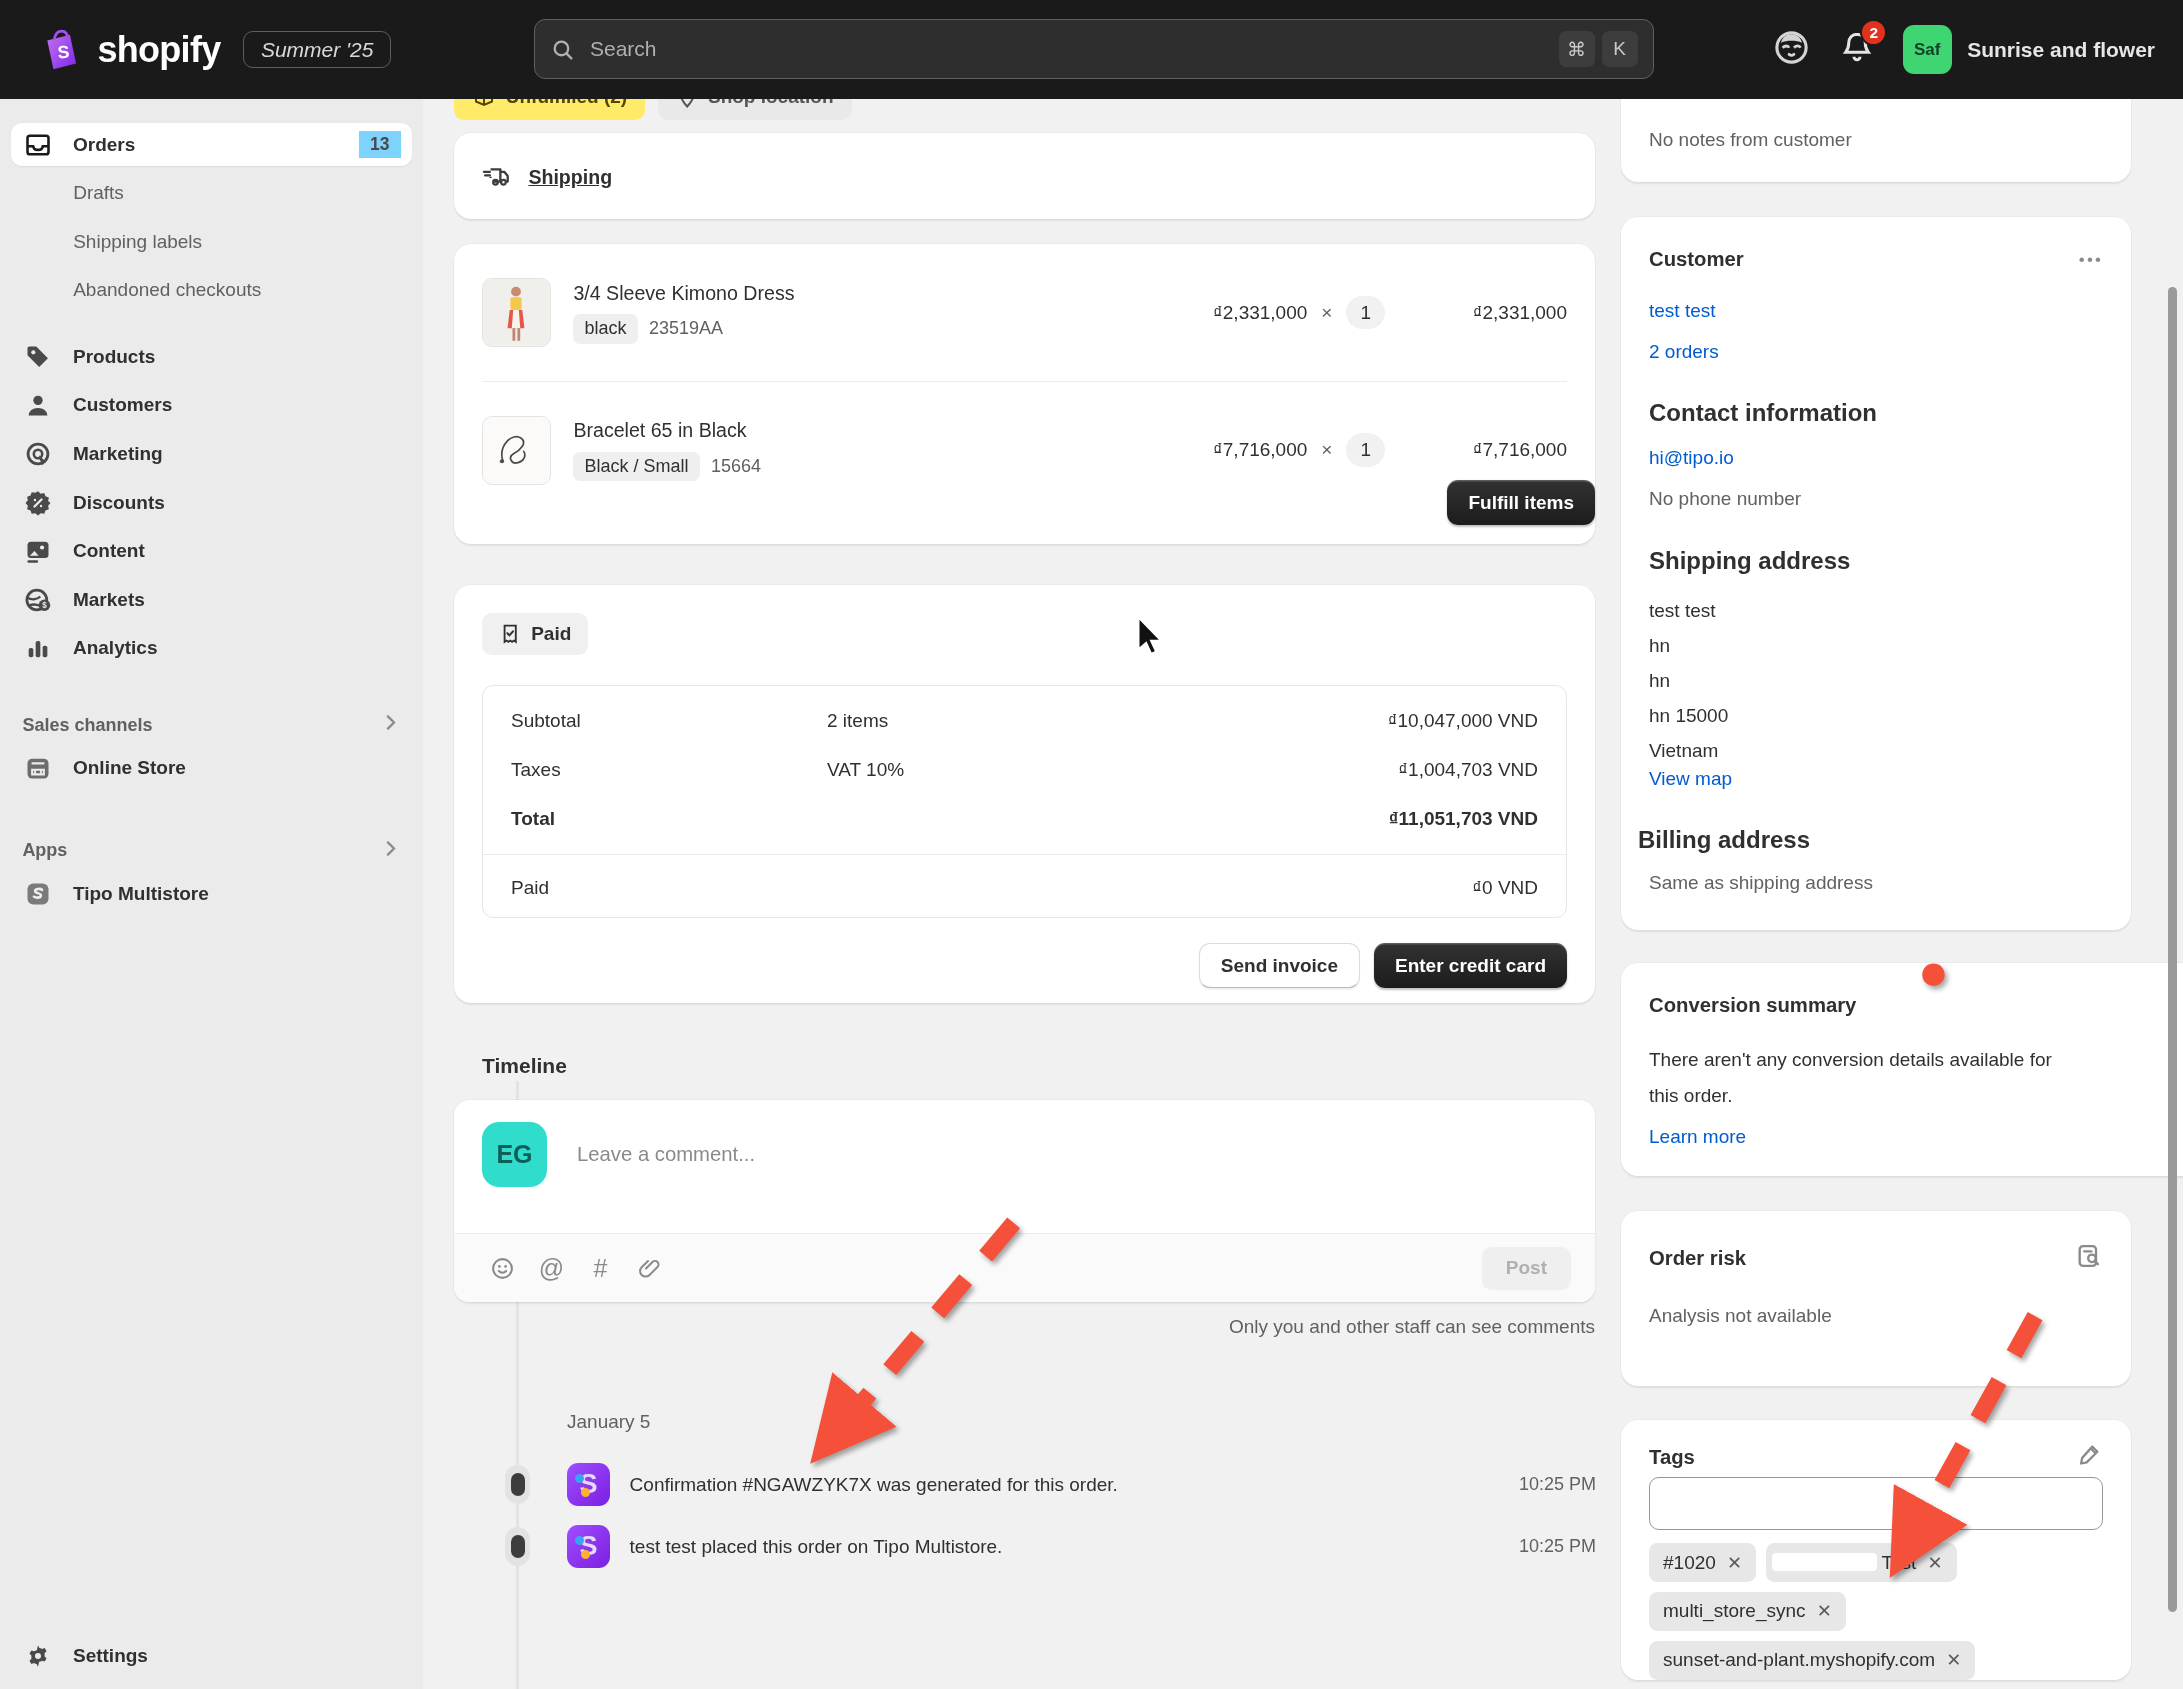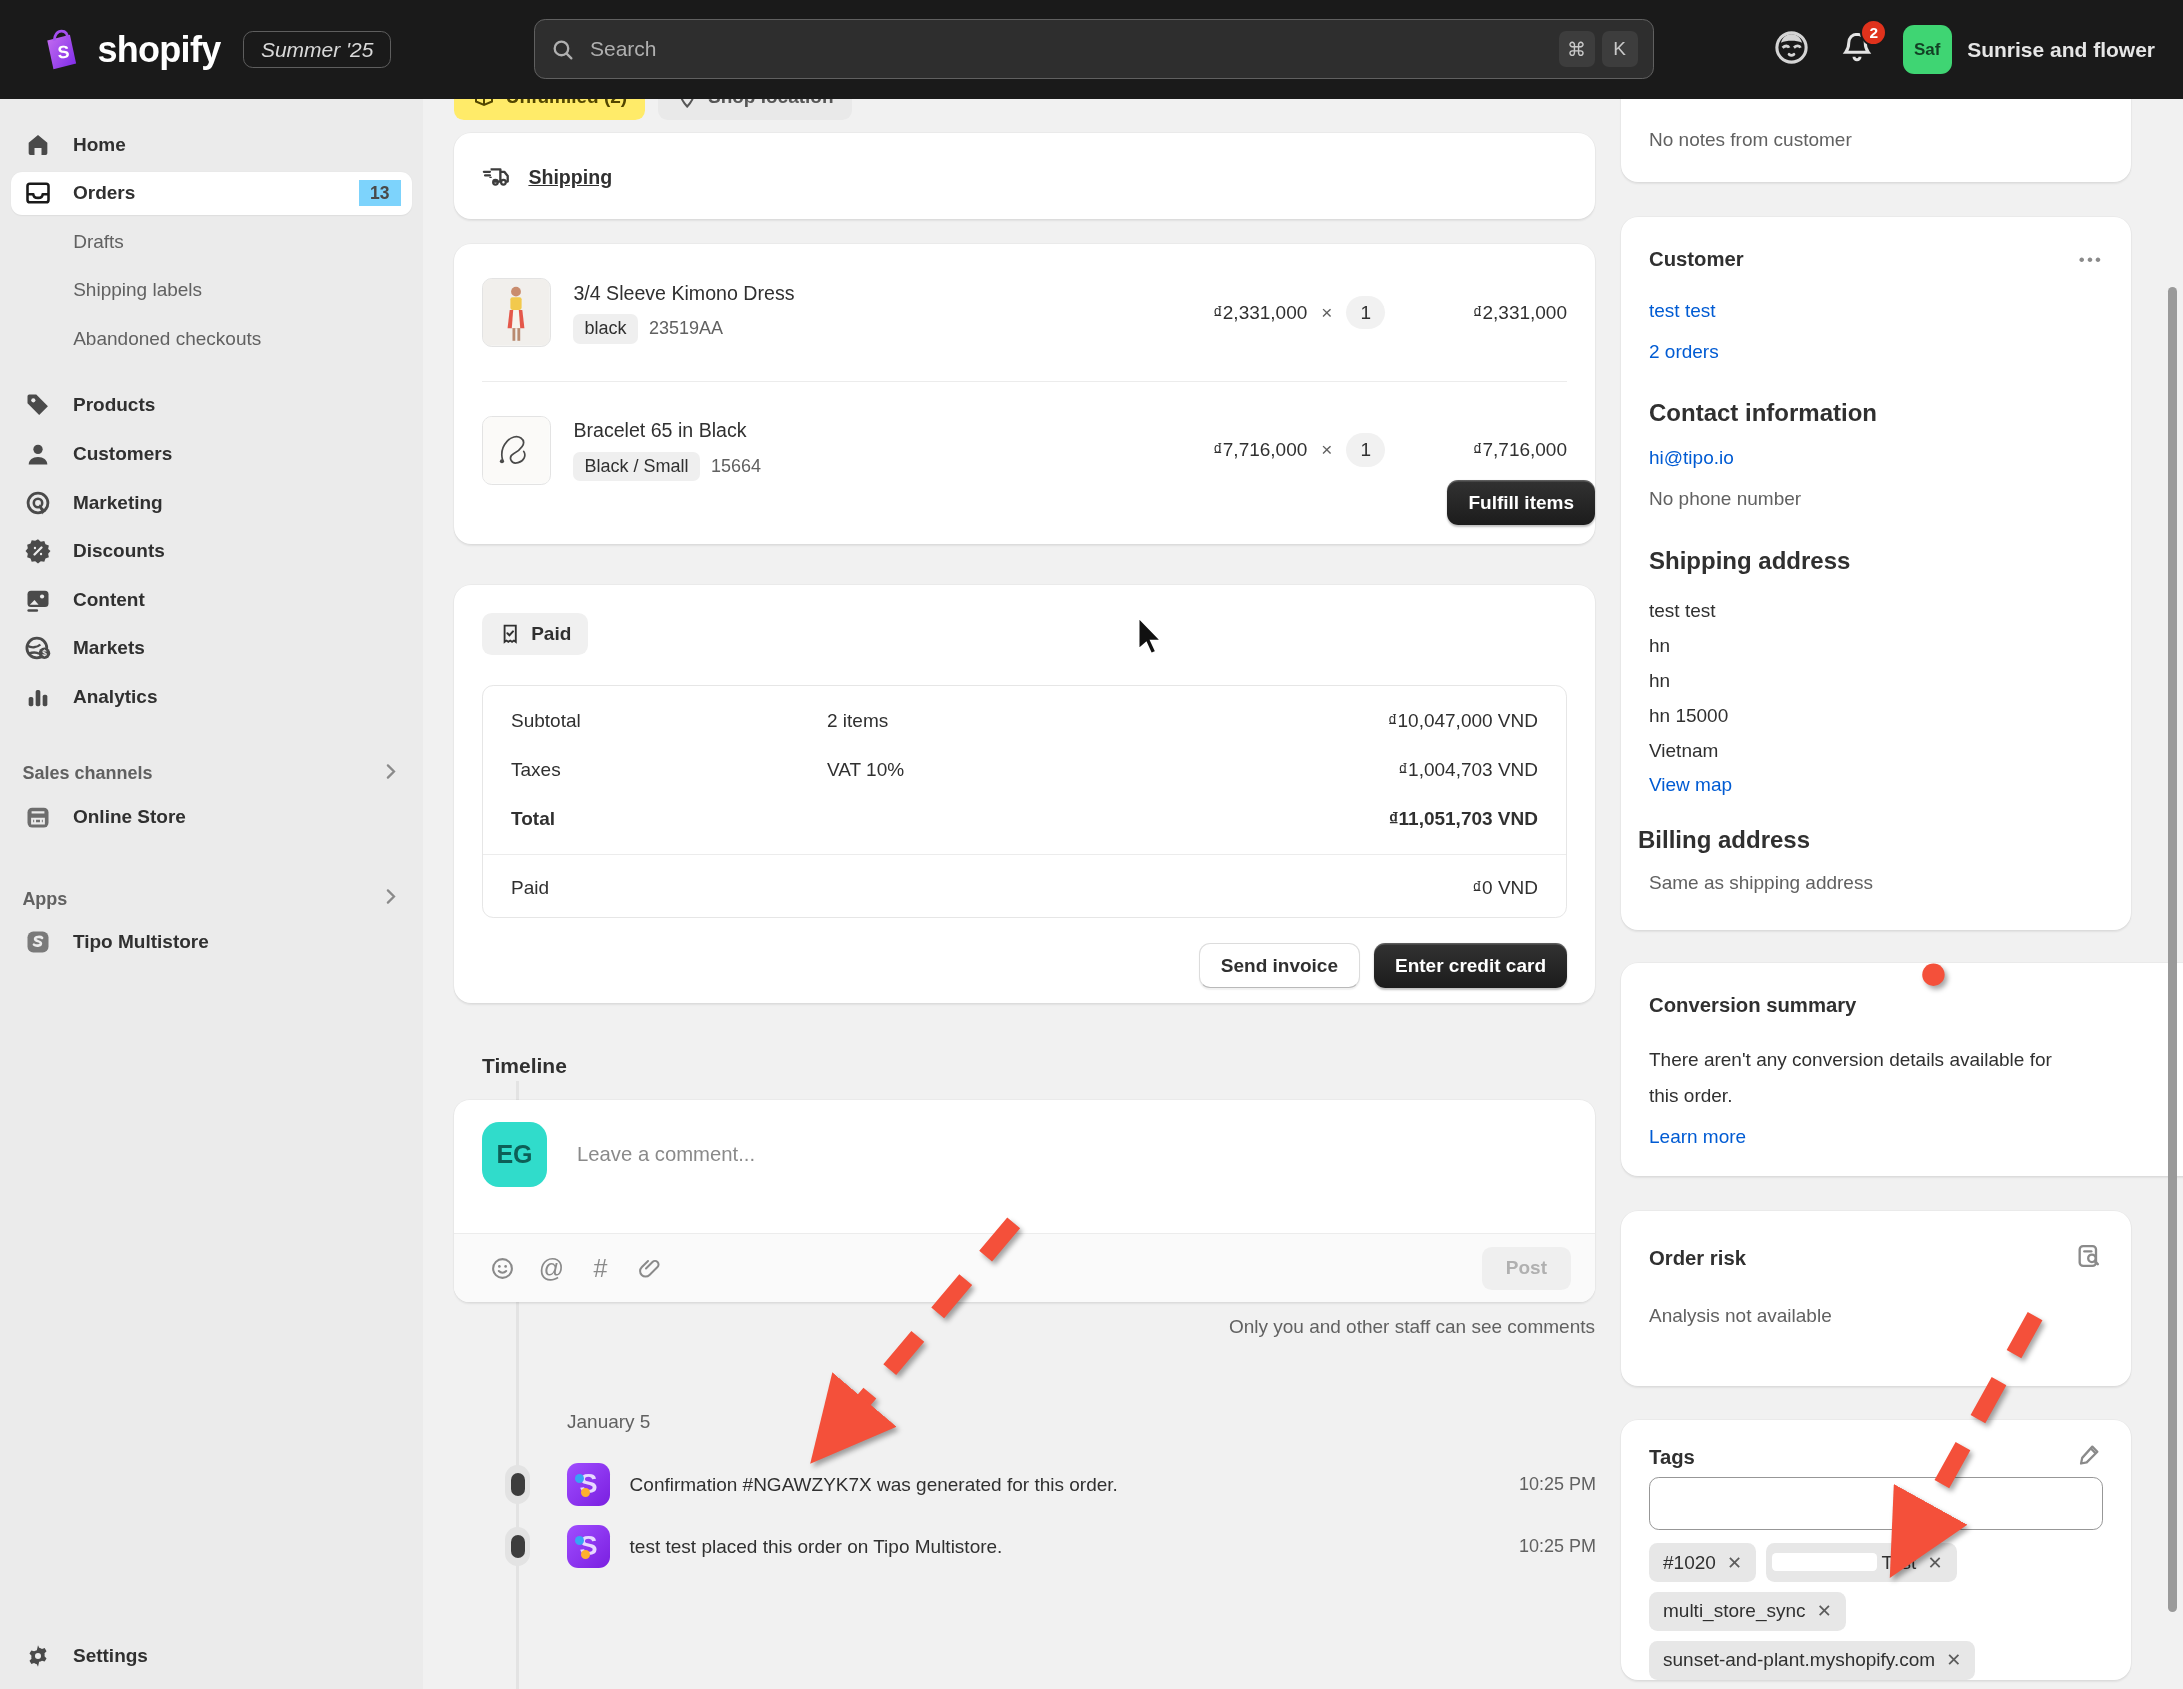--- a/index.html
+++ b/index.html
@@ -118,28 +118,20 @@
   .overlay{position:absolute;left:0;top:0;z-index:80;pointer-events:none;}
   .ann{filter:drop-shadow(4px 5px 4px rgba(0,0,0,.35));}
 </style>
 </head>
 <body>
 
 <div class="stage">
 
   <div class="sidebar">
     <div class="nav">
-      <div class="nav-item">
-        <span class="nv-icon">
-          <svg width="28" height="28" viewBox="0 0 24 24">
-              <path d="M12 3.5 4 10v9a1.5 1.5 0 0 0 1.5 1.5H9v-6h6v6h3.5A1.5 1.5 0 0 0 20 19v-9Z" fill="#4a4a4a"></path>
-            </svg>
-        </span>
-        <span>Home</span>
-      </div>
       <div class="nav-item selected">
         <span class="nv-icon">
           <svg width="28" height="28" viewBox="0 0 24 24">
               <path d="M5 4h14a2 2 0 0 1 2 2v12a2 2 0 0 1-2 2H5a2 2 0 0 1-2-2V6a2 2 0 0 1 2-2Zm-2 9h5c0 2 1.5 3.2 4 3.2s4-1.2 4-3.2h5" fill="none" stroke="#1a1a1a" stroke-width="2.2" stroke-linejoin="round"></path>
             </svg>
         </span>
         <span>Orders</span>
         <span class="nav-badge">13</span>
       </div>
       <div class="nav-item sub">
@@ -459,21 +451,21 @@
     <div class="blue" style="position:absolute;left:28px;top:230px;">hi@tipo.io</div>
     <div class="gray" style="position:absolute;left:28px;top:271px;">No phone number</div>
     <div class="subhead" style="position:absolute;left:28px;top:330px;">Shipping address</div>
     <div style="position:absolute;left:28px;top:376px;line-height:35px;">
       <div>test test</div>
       <div>hn</div>
       <div>hn</div>
       <div>hn 15000</div>
       <div>Vietnam</div>
     </div>
-    <div class="blue" style="position:absolute;left:28px;top:551px;margin-top:6px;">View map</div>
+    <div class="blue" style="position:absolute;left:28px;top:551px;">View map</div>
     <div class="subhead" style="position:absolute;left:17px;top:609px;">Billing address</div>
     <div class="gray" style="position:absolute;left:28px;top:655px;">Same as shipping address</div>
   </div>
 
   <div class="card" style="left:1621px;top:963px;width:581px;height:213px;z-index:6;">
     <div class="h-card" style="position:absolute;left:28px;top:31px;">Conversion summary</div>
     <div style="position:absolute;left:28px;top:79px;width:435px;line-height:36px;">There aren't any conversion details available for this order.</div>
     <div class="blue" style="position:absolute;left:28px;top:163px;">Learn more</div>
   </div>
 

